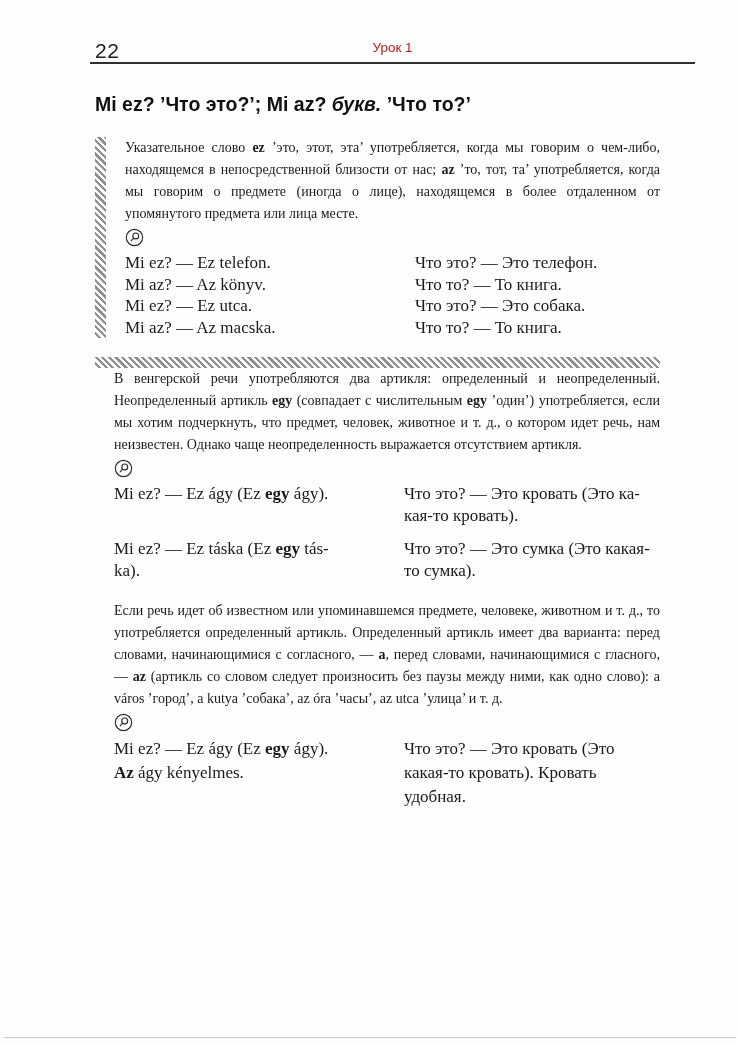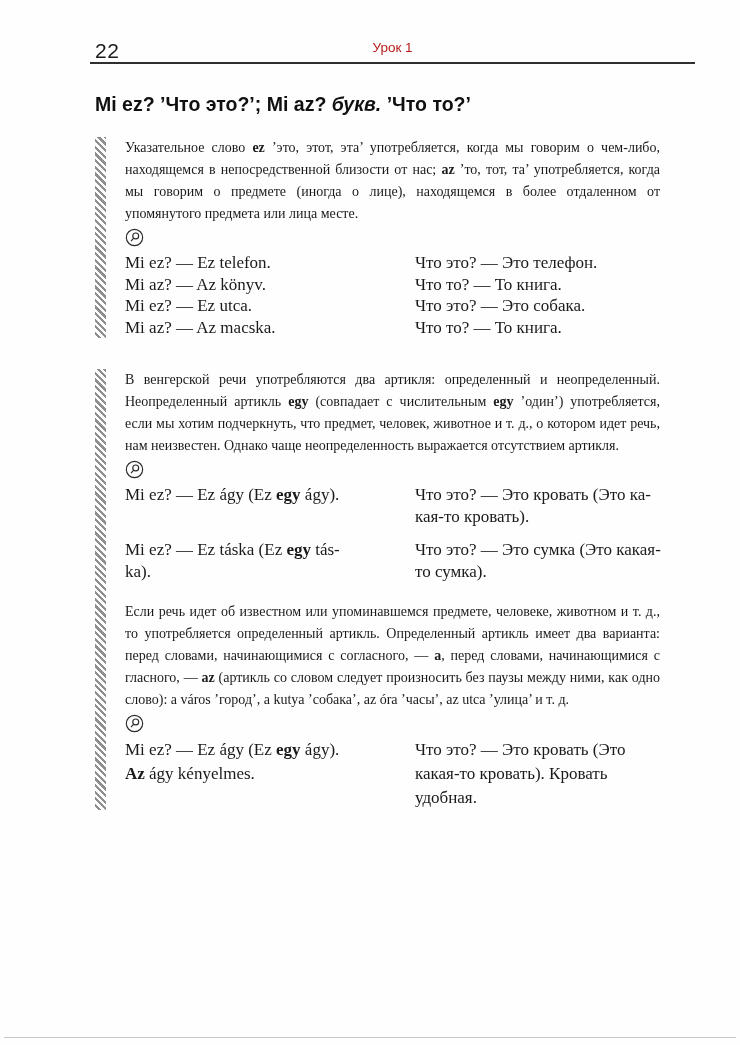--- a/index.html
+++ b/index.html
@@ -31,21 +31,21 @@
   
   .h1{
     font-family:"Liberation Sans", sans-serif;
     font-weight:700;font-size:19.5px;line-height:24px;
     margin:28px 80px 0 95px;color:#101010;
   }
   .h1.articles{margin-top:43px;}
   .h1 .it{font-style:italic;}
   
   .note{display:flex;margin:21px 0 0 95px;width:565px;}
-  .note.second{margin-top:31px;}
+  .note.second{margin-top:19px;flex-direction:column;}
   .hatch{
     flex:0 0 11px;
     background:repeating-linear-gradient(45deg,
       rgba(255,255,255,0) 0px, rgba(255,255,255,0) 2.4px,
       #8f8f8f 2.4px, #8f8f8f 4.7px);
   }
   .ncontent{margin-left:19px;flex:1;min-width:0;}
   .para{
     margin:0;font-size:14px;line-height:22px;text-align:justify;
   }

